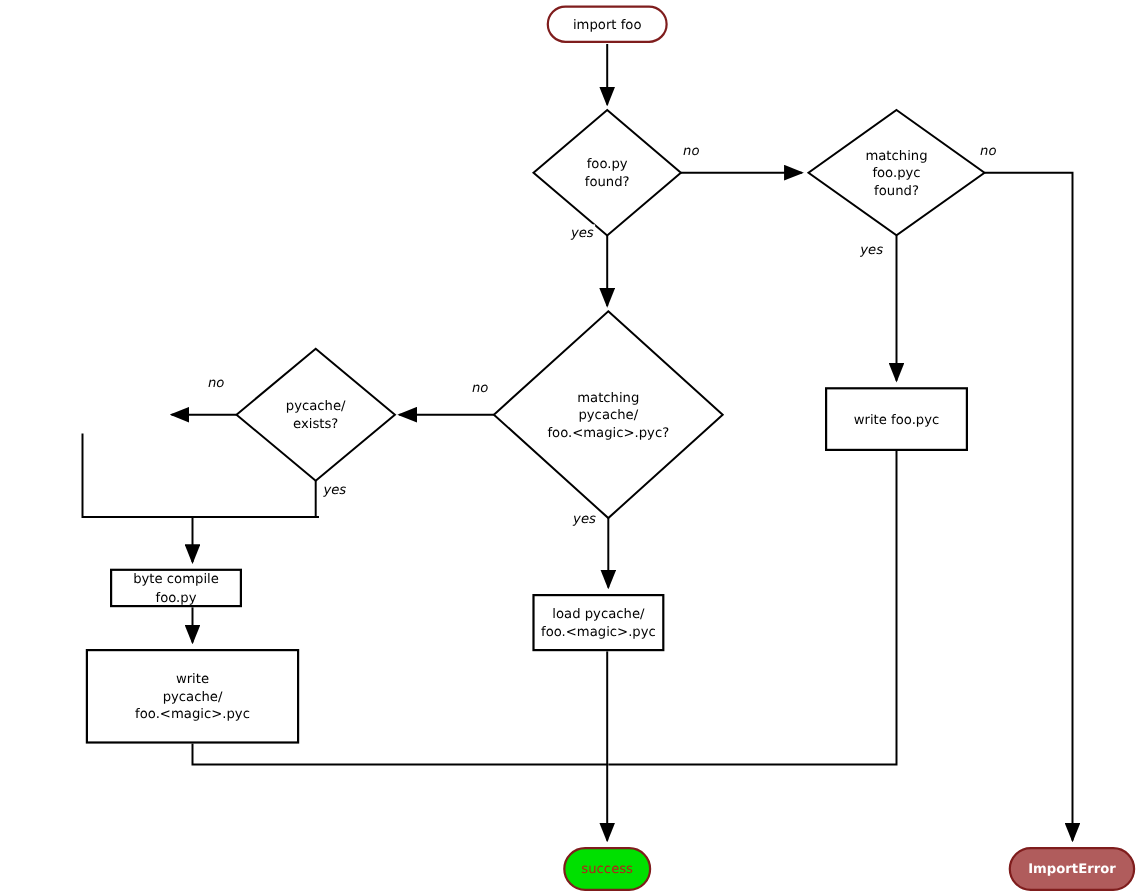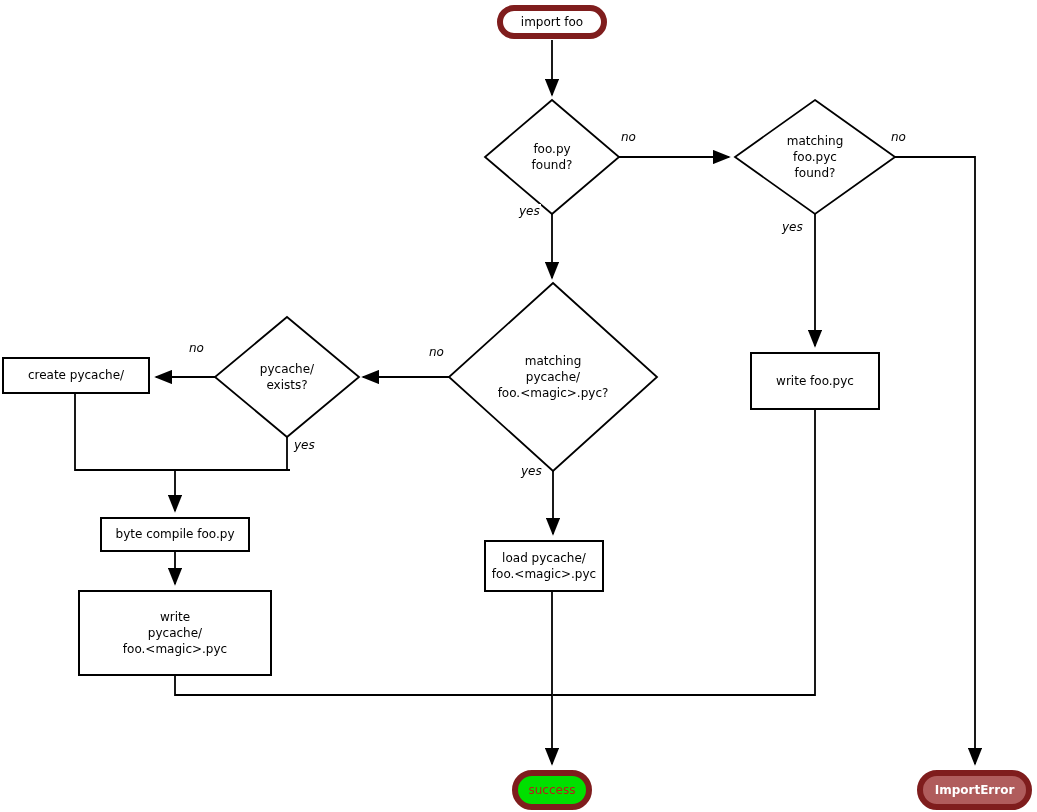--- a/index.html
+++ b/index.html
@@ -25,21 +25,21 @@
     font-size: 12px;
     line-height: 1.35;
     box-sizing: border-box;
   }
   .label-text { white-space: pre-line; }
   .process {
     border: 2px solid #000;
     background: #fff;
   }
   .terminal {
-    border: 6px solid #7f1d1d;
+    border: 2px solid #7f1d1d;
     background: #fff;
     border-radius: 18px;
   }
   .decision-label {
     background: transparent;
     pointer-events: none;
   }
   .edge-label {
     position: absolute;
     font-size: 12px;
@@ -101,34 +101,31 @@
     <span class="label-text">matching
 pycache/
 foo.&lt;magic&gt;.pyc?</span>
   </div>
 
   <div class="node decision-label" style="left:227px; top:352px; width:120px; height:50px;">
     <span class="label-text">pycache/
 exists?</span>
   </div>
 
-  <div class="node process" style="left:2px; top:357px; width:148px; height:37px;">
-    <span class="label-text">create pycache/</span>
-  </div>
 
   <div class="node process" style="left:750px; top:352px; width:130px; height:58px;">
     <span class="label-text">write foo.pyc</span>
   </div>
 
   <div class="node process" style="left:484px; top:540px; width:120px; height:52px;">
     <span class="label-text">load pycache/
 foo.&lt;magic&gt;.pyc</span>
   </div>
 
-  <div class="node process" style="left:100px; top:517px; width:150px; height:35px;">
+  <div class="node process" style="left:100px; top:517px; width:120px; height:35px;justify-content:flex-end;">
     <span class="label-text">byte compile foo.py</span>
   </div>
 
   <div class="node process" style="left:78px; top:590px; width:194px; height:86px;">
     <span class="label-text">write
 pycache/
 foo.&lt;magic&gt;.pyc</span>
   </div>
 
   <div class="node terminal" style="left: 512px; top: 770px; width: 80px; height: 40px; border-radius: 20px; background-color: rgb(0, 224, 0);">

